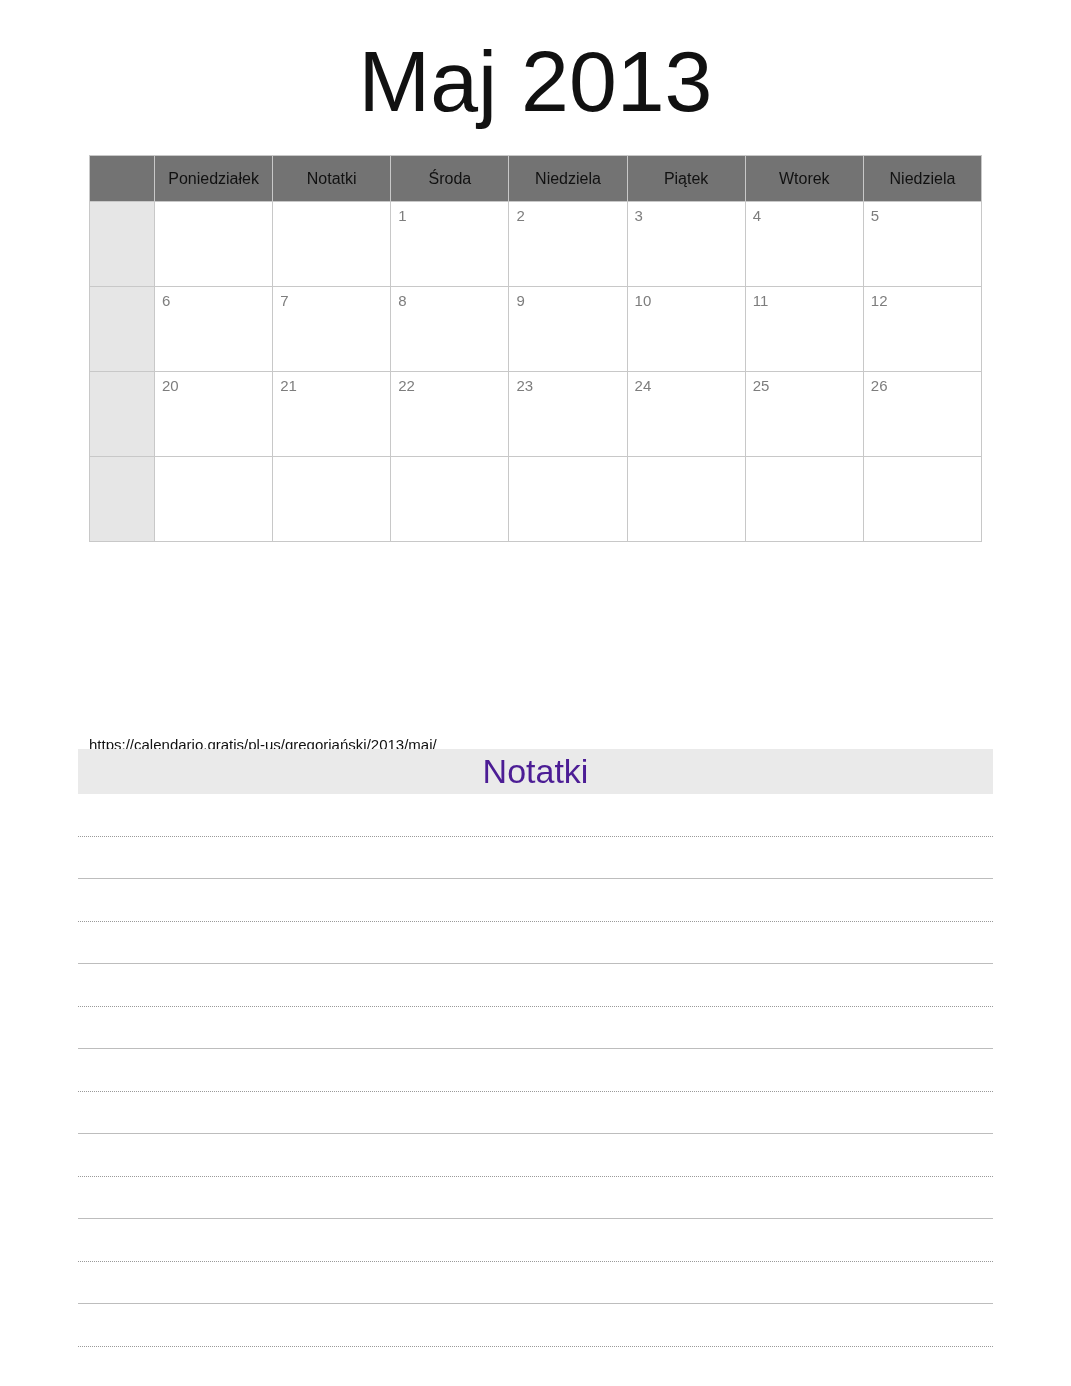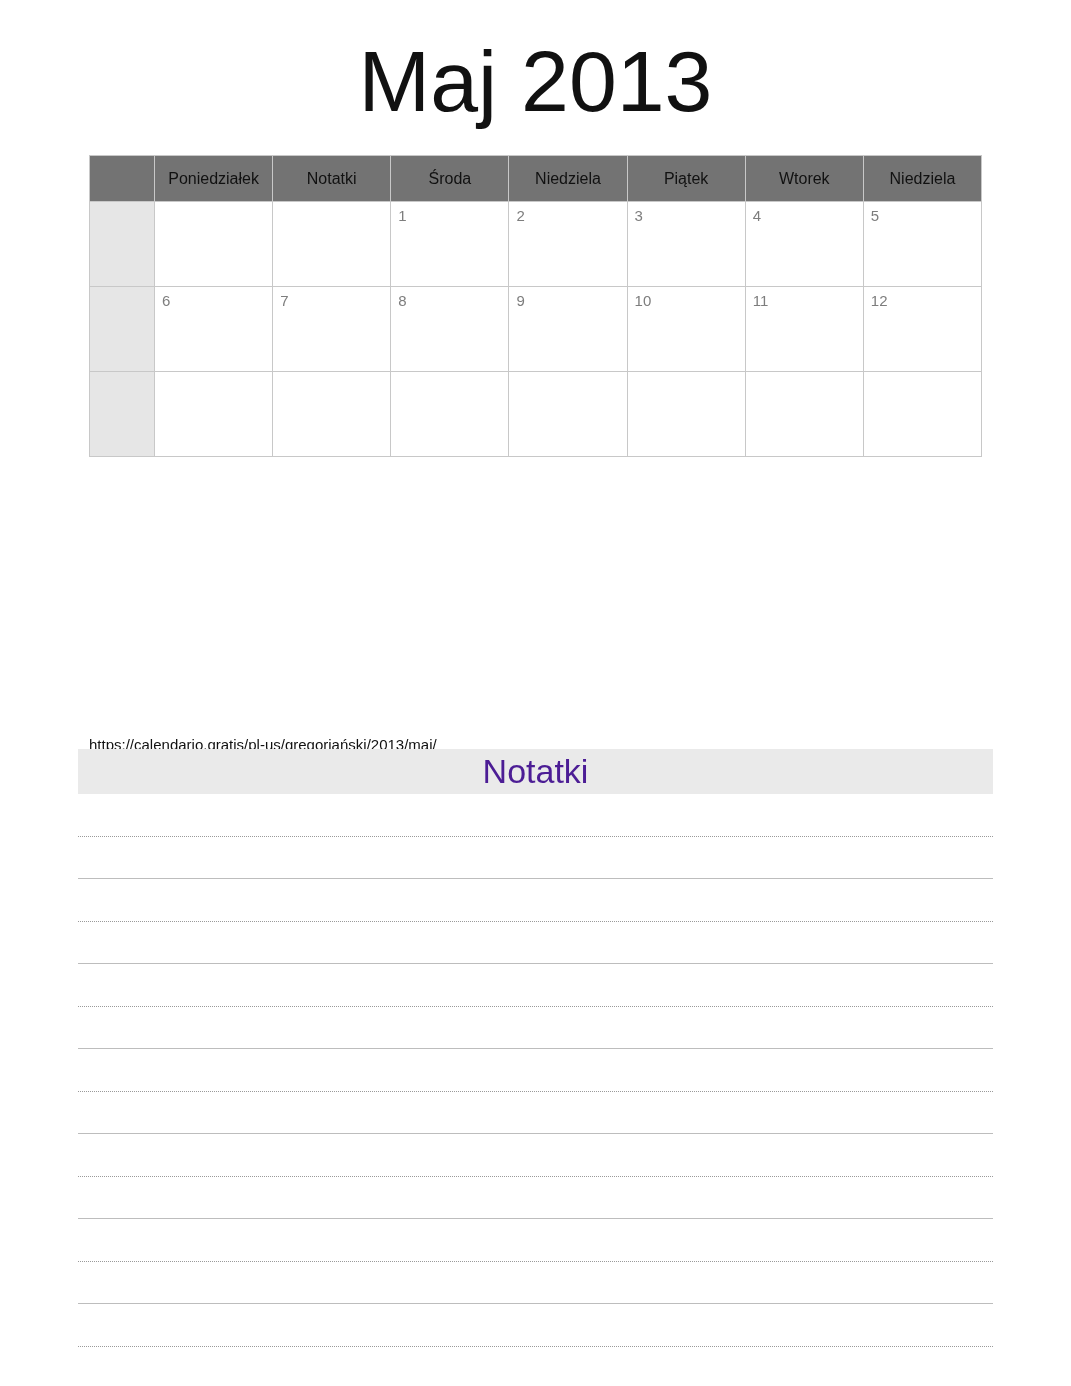--- a/index.html
+++ b/index.html
@@ -187,20 +187,44 @@
           <td class="daycell">
               <span class="num">11</span>
             </td>
           <td class="daycell">
               <span class="num">12</span>
             </td>
         </tr>
         <tr>
           <td class="spacer-cell"></td>
           <td class="daycell">
+              <span class="num">20</span>
+            </td>
+          <td class="daycell">
+              <span class="num">21</span>
+            </td>
+          <td class="daycell">
+              <span class="num">22</span>
+            </td>
+          <td class="daycell">
+              <span class="num">23</span>
+            </td>
+          <td class="daycell">
+              <span class="num">24</span>
+            </td>
+          <td class="daycell">
+              <span class="num">25</span>
+            </td>
+          <td class="daycell">
+              <span class="num">26</span>
+            </td>
+        </tr>
+        <tr>
+          <td class="spacer-cell"></td>
+          <td class="daycell">
               <span class="num"></span>
             </td>
           <td class="daycell">
               <span class="num"></span>
             </td>
           <td class="daycell">
               <span class="num"></span>
             </td>
           <td class="daycell">
               <span class="num"></span>

